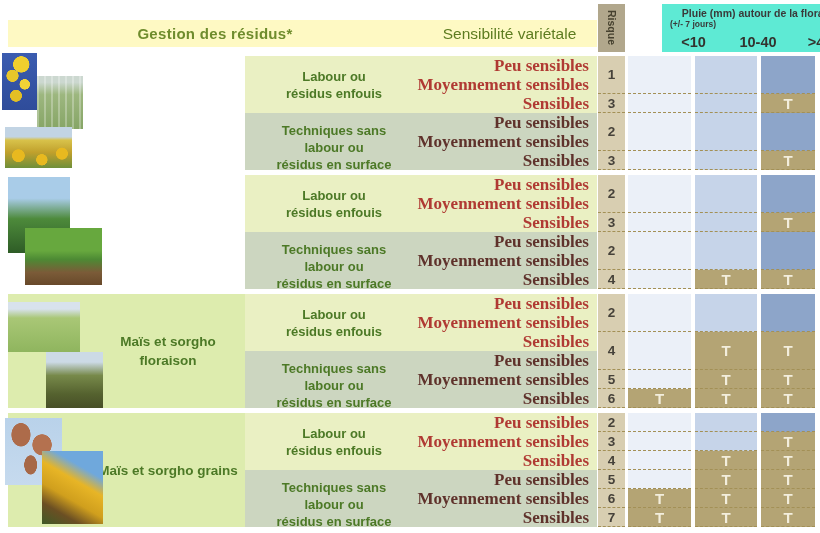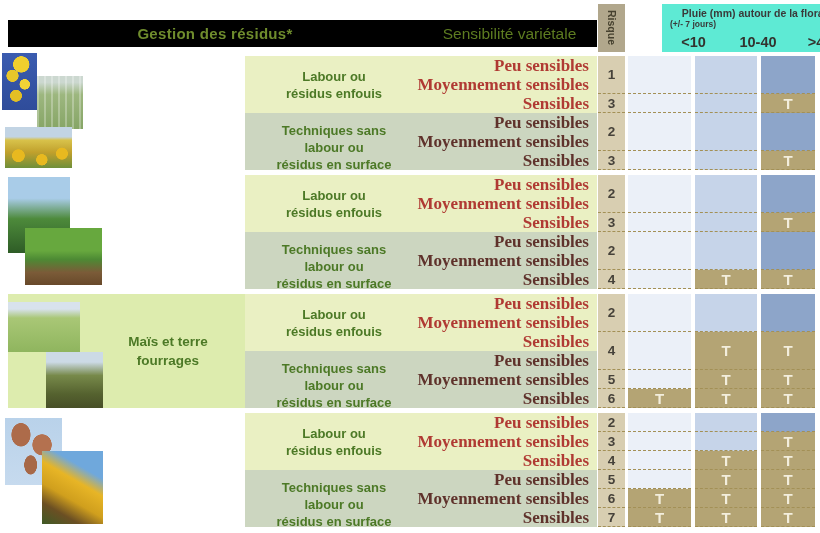--- a/index.html
+++ b/index.html
@@ -1,20 +1,20 @@
 <!DOCTYPE html>
 <html><head>
 <meta charset="utf-8">
 <style>
   html,body{margin:0;padding:0;background:#fff;}
   .canvas{position:relative;width:820px;height:533px;background:#fff;overflow:hidden;
           font-family:"Liberation Sans",sans-serif;}
 
   
-  .green-band{position:absolute;left:8px;top:20px;width:589px;height:27px;background:#000000;}
+  .green-band{position:absolute;left:8px;top:20px;width:589px;height:27px;background:#fef9c3;}
   .residue-title{position:absolute;left:0;top:0;width:414px;height:27px;display:flex;align-items:center;
           justify-content:center;color:#6f8c2d;font-size:15px;font-weight:bold;letter-spacing:.3px;}
   .sens-title{position:absolute;left:414px;top:0;width:175px;height:27px;display:flex;align-items:center;
           justify-content:center;color:#5d7c20;font-size:15.5px;font-weight:normal;}
   .risk-header{position:absolute;left:598px;top:4px;width:27px;height:48px;background:#b1a78c;
           display:flex;align-items:center;justify-content:center;}
   .risk-header span{writing-mode:vertical-rl;font-size:10.5px;font-weight:bold;color:#46412f;}
   .rain-header{position:absolute;left:662px;top:4px;width:187px;height:48px;background:#5eead4;padding-left:8px;}
   .rain-title{margin-top:3px;text-align:center;font-size:10.5px;font-weight:bold;color:#3a3a3a;}
   .rain-sub{text-align:left;font-size:8.5px;font-weight:bold;color:#3a3a3a;}
@@ -193,21 +193,21 @@
         </div>
       <div class="band h38 cell-dark"></div>
       <div class="band h19 cell-t">
           <span class="tmark">T</span>
         </div>
     </div>
   </div>
 
   <div class="group" style="top:294px">
     <div class="crop-panel">
-      <div class="crop-name">Maïs et terre fourrages</div>
+      <div class="crop-name">Maïs et sorgho floraison</div>
     </div>
     <div class="labour-panel"></div>
     <div class="tech-panel"></div>
     <div class="tillage labour">
       <span>Labour ou</span>
       <span>résidus enfouis</span>
     </div>
     <div class="tillage tech">
       <span>Techniques sans</span>
       <span>labour  ou</span>
@@ -255,20 +255,23 @@
       <div class="band h19 cell-t">
           <span class="tmark">T</span>
         </div>
       <div class="band h19 cell-t">
           <span class="tmark">T</span>
         </div>
     </div>
   </div>
 
   <div class="group" style="top:413px">
+    <div class="crop-panel">
+      <div class="crop-name">Maïs et sorgho grains</div>
+    </div>
     <div class="labour-panel"></div>
     <div class="tech-panel"></div>
     <div class="tillage labour">
       <span>Labour ou</span>
       <span>résidus enfouis</span>
     </div>
     <div class="tillage tech">
       <span>Techniques sans</span>
       <span>labour  ou</span>
       <span>résidus en surface</span>

